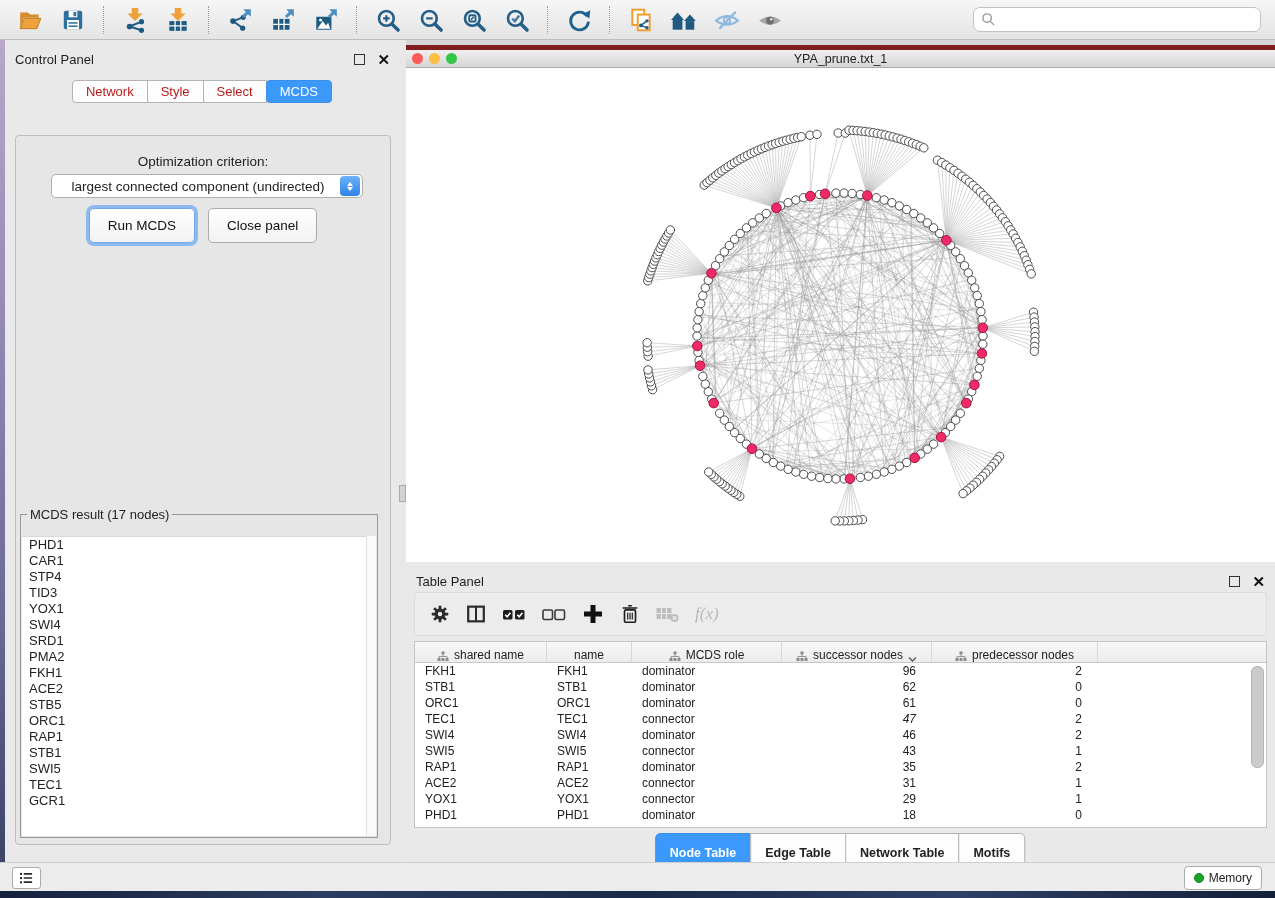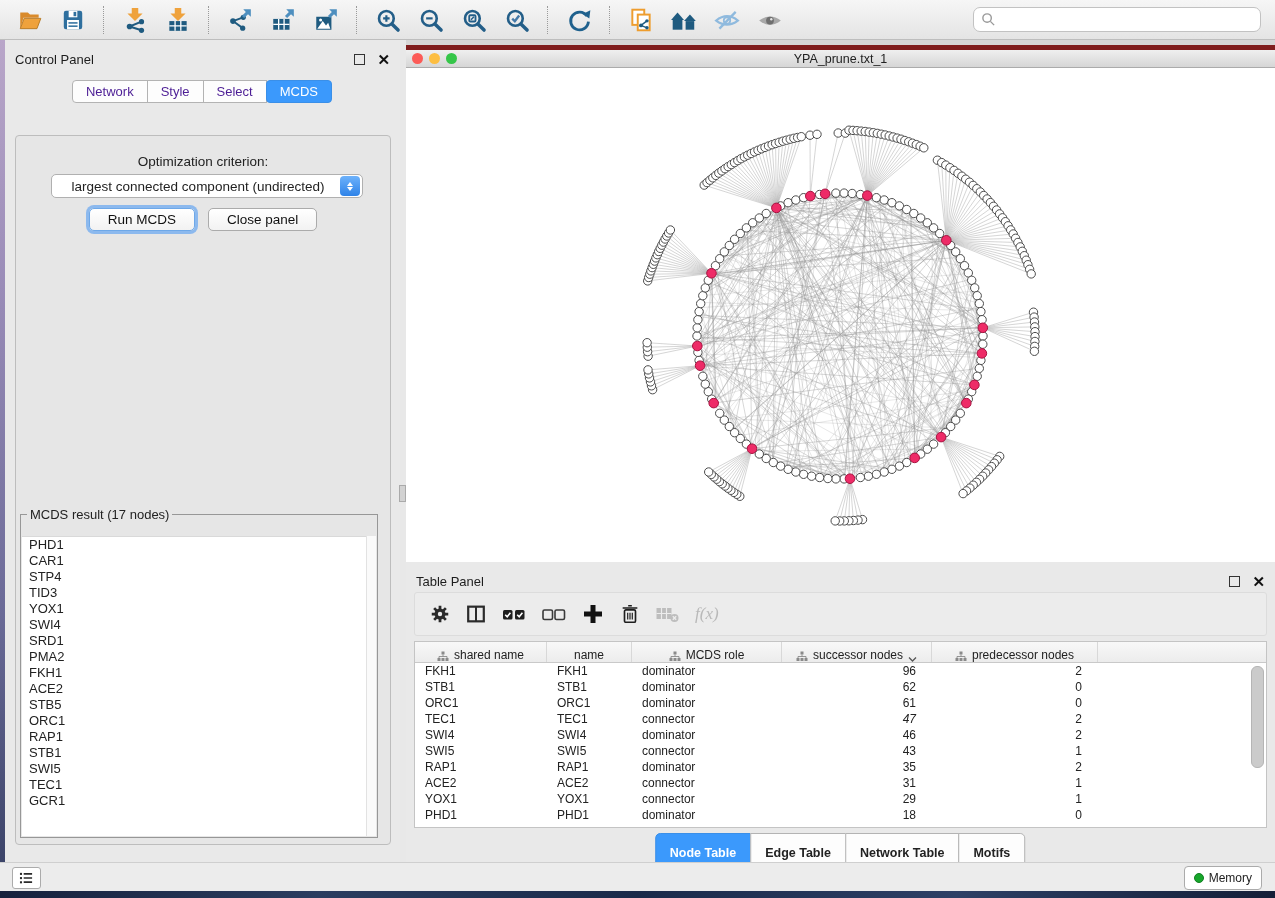--- a/index.html
+++ b/index.html
@@ -21,37 +21,37 @@
   #bottom-strip{position:absolute;left:0;top:891px;width:1275px;height:7px;
     background:linear-gradient(90deg,#16213d,#2b3d60 25%,#1a2a4a 50%,#2e4066 75%,#141f38);}
   
   #control-panel{position:absolute;left:5px;top:40px;width:395px;height:822px;background:#e9e9e9;}
   .panel-head{height:26px;display:flex;align-items:center;padding:6px 10px 0 10px;}
   .panel-title{font-size:13px;color:#1d1d1d;}
   .panel-head .spacer{flex:1}
   .float-ico{width:9px;height:9px;border:1.5px solid #333;margin-right:12px;}
   .close-ico{font-size:15px;font-weight:bold;color:#111;line-height:9px;}
   #cp-tabs{position:relative;z-index:2;display:flex;justify-content:center;margin-top:8px;}
-  .tab{padding:3px 13px;font-size:13px;background:#fdfdfd;border:1px solid #b3b3b3;margin-left:-1px;color:#4c1d95;}
+  .tab{padding:3px 13px;font-size:13px;background:#fdfdfd;border:1px solid #b3b3b3;margin-left:-1px;color:#b91c1c;}
   .tab:first-child{border-top-left-radius:4px;border-bottom-left-radius:4px;}
   .tab:last-child{border-top-right-radius:4px;border-bottom-right-radius:4px;}
   .tab.active{background:#3b99fc;border-color:#3a8fe8;color:#fff;border-radius:4px;}
   #cp-content{position:absolute;left:10px;right:9px;top:95px;bottom:17px;
     border:1px solid #bdbdbd;border-radius:4px;background:#e6e6e6;}
   #opt-label{text-align:center;margin-top:18px;font-size:13.5px;}
   #criterion{position:absolute;left:35px;top:38px;width:312px;height:24px;box-sizing:border-box;
     background:#fff;border:1px solid #b0b0b0;border-radius:5px;display:flex;align-items:center;}
   #criterion .val{flex:1;text-align:center;font-size:13.5px;padding-left:4px;white-space:nowrap;}
   #criterion .stepper{width:20px;height:20px;margin-right:2px;border-radius:4px;
     background:linear-gradient(#6db2fb,#2f83e8);display:flex;flex-direction:column;align-items:center;justify-content:center;gap:1px;}
   .chev{width:0;height:0;border-left:3.5px solid transparent;border-right:3.5px solid transparent;}
   .chev.up{border-bottom:4px solid #fff;} .chev.dn{border-top:4px solid #fff;}
   #cp-buttons{position:absolute;left:0;right:0;top:72px;display:flex;justify-content:center;gap:13px;}
   .btn{background:linear-gradient(#ffffff,#f2f2f2);border:1px solid #ababab;border-radius:5px;
-    padding:3px 18px;font-size:13.5px;color:#111;}
+    padding:9px 18px;font-size:13.5px;color:#111;}
   .btn.focus{box-shadow:0 0 0 3px rgba(110,170,240,.75);border-color:#6ea8e8;}
   #mcds-result{position:absolute;left:4px;right:12px;top:371px;bottom:6px;
     border:1px solid #979797;margin:0;padding:0;}
   #mcds-result legend{font-size:13px;margin-left:6px;padding:0 3px;}
   #mcds-list{position:absolute;left:1px;right:1px;top:14px;bottom:1px;background:#fff;overflow:hidden;border-top:1px solid #d9d9d9;}
   #mcds-list .item{font-size:13px;line-height:16px;padding-left:7px;}
   #mcds-scroll{position:absolute;right:1px;top:14px;bottom:1px;width:9px;background:#fafafa;border-left:1px solid #e2e2e2;}
   
   #right-col{position:absolute;left:406px;top:40px;width:869px;height:822px;background:#d6d6d6;}
   #network-window{position:absolute;left:0;top:5px;width:869px;height:515px;background:#fff;

